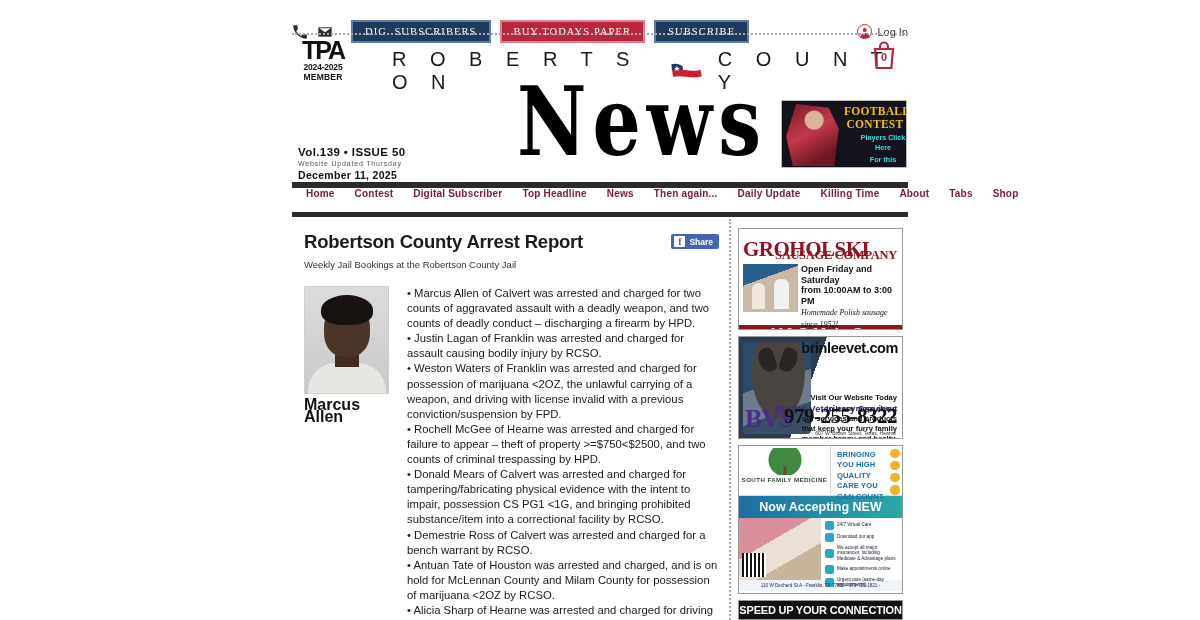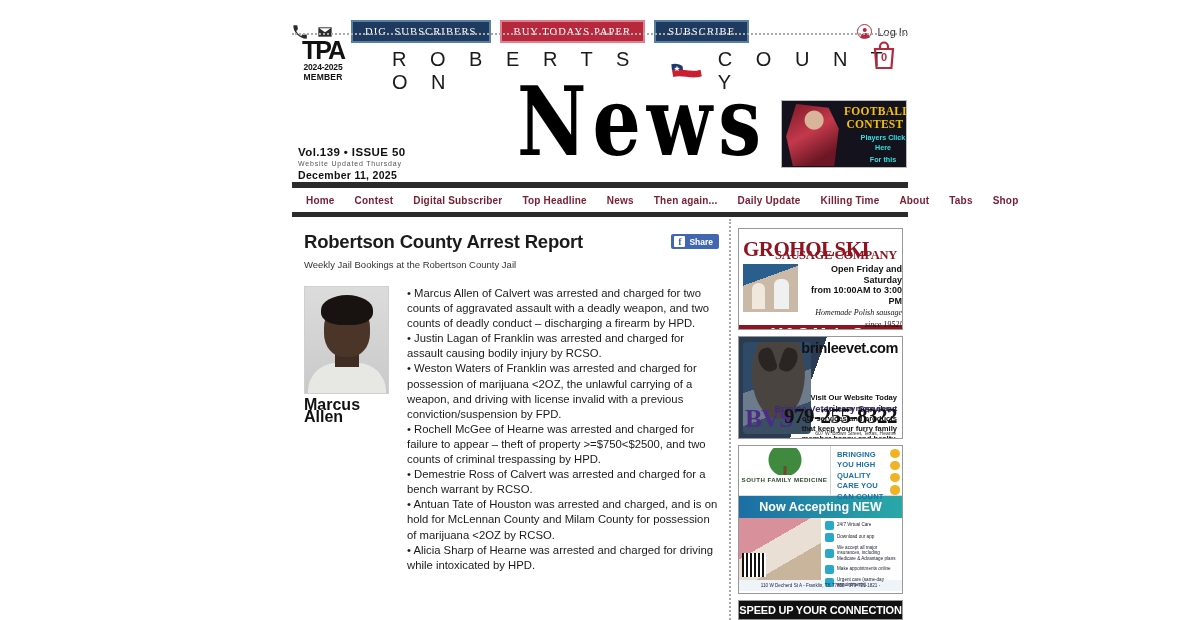--- a/index.html
+++ b/index.html
@@ -100,21 +100,21 @@
       #1a1620;
     clip-path: polygon(20% 0, 78% 6%, 96% 40%, 88% 100%, 14% 100%, 2% 52%);
   }
   .promo-txt { position: absolute; left: 62px; top: 4px; width: 62px; text-align: center; }
   .promo-t1 { font-family:"Liberation Serif",serif; font-weight:bold; font-size:11.5px; color:#f2c200; letter-spacing:0.3px; line-height:13px; }
   .promo-t2 { font-size: 7.2px; font-weight: bold; color: #2fe0e0; line-height: 10px; margin-top: 2px; margin-left: 16px; }
   
   .navwrap { position: absolute; left: 292px; top: 182px; width: 616px; }
   .nav-rule { height: 6px; background: #2b2b2b; }
   .navbar {
-    height: 24px; display: flex; align-items: center; gap: 0; padding: 0 4px;
+    height: 24px; display: flex; gap: 0; padding: 0 4px;
     background: #ffffff;
   }
   .nav-item {
     font-size: 10px; font-weight: bold; color: #7a2035; letter-spacing: 0.2px;
     padding: 0 10px; cursor: pointer; white-space: nowrap;
   }
   .nav-rule2 { height: 5px; background: #2b2b2b; }
   
   .content { position: absolute; left: 292px; top: 219px; width: 616px; height: 401px; display: flex; }
   .article { width: 437px; padding: 12px 10px 0 12px; position: relative; }
@@ -171,21 +171,21 @@
     font-weight: bold; font-size: 21px; color: #8f1420; letter-spacing: -0.5px;
   }
   .ad1-sub {
     position:absolute; left:36px; top:19px; font-family:"Liberation Serif",serif;
     font-weight: bold; font-size: 12.5px; color: #8f1420; letter-spacing: -0.3px;
   }
   .ad1-mid { display:flex; height:50px; }
   .ad1-photo { width: 55px; height: 48px; margin: 1px 3px 0 4px; background: linear-gradient(160deg,#2a5e8c 0 32%, #c9b9a6 32% 100%); position: relative; }
   .ad1-photo::before { content:""; position:absolute; left:9px; bottom:3px; width:13px; height:26px; border-radius:6px 6px 0 0; background:#f0e7dd; }
   .ad1-photo::after { content:""; position:absolute; right:9px; bottom:3px; width:15px; height:30px; border-radius:6px 6px 0 0; background:#eef0f2; }
-  .ad1-txt { flex:1; text-align:right; padding-top:1px; }
+  .ad1-txt { flex:1; text-align:left; padding-top:1px; }
   .ad1-l1 { font-size: 9px; font-weight: bold; color:#111; line-height: 10.5px; }
   .ad1-l2 { font-family:"Liberation Serif",serif; font-style: italic; font-size: 8px; color:#111; line-height: 10px; margin-top:2px; }
   .ad1-bar { height: 19px; background: #8f1420; color: #fff; text-align: center;
     font-size: 16px; font-weight: bold; line-height: 19px; letter-spacing: -0.2px; margin-top: 12px; }
   
   .ad2 { height: 104px; background: linear-gradient(110deg,#2b3c52 0 44%, #ffffff 44%); }
   .ad2-dog {
     position: absolute; left: 4px; top: 5px; width: 68px; height: 92px;
     background: radial-gradient(ellipse at 52% 34%, #4a4440 0 26px, transparent 27px),
                 linear-gradient(160deg, #2f4a66 0 44%, #6c7c8c 44% 72%, #3b4f63 72%);
@@ -341,20 +341,21 @@
             <div class="mug-hair"></div>
           </div>
           <div class="mug-name" style="white-space:pre-line;">Marcus
 Allen</div>
         </div>
         <div class="art-text">
           <p>• Marcus Allen of Calvert was arrested and charged for two counts of aggravated assault with a deadly weapon, and two counts of deadly conduct – discharging a firearm by HPD.</p>
           <p>• Justin Lagan of Franklin was arrested and charged for assault causing bodily injury by RCSO.</p>
           <p>• Weston Waters of Franklin was arrested and charged for possession of marijuana &lt;2OZ, the unlawful carrying of a weapon, and driving with license invalid with a previous conviction/suspension by FPD.</p>
           <p>• Rochell McGee of Hearne was arrested and charged for failure to appear – theft of property &gt;=$750&lt;$2500, and two counts of criminal trespassing by HPD.</p>
+          <p>• Donald Mears of Calvert was arrested and charged for tampering/fabricating physical evidence with the intent to impair, possession CS PG1 &lt;1G, and bringing prohibited substance/item into a correctional facility by RCSO.</p>
           <p>• Demestrie Ross of Calvert was arrested and charged for a bench warrant by RCSO.</p>
           <p>• Antuan Tate of Houston was arrested and charged, and is on hold for McLennan County and Milam County for possession of marijuana &lt;2OZ by RCSO.</p>
           <p>• Alicia Sharp of Hearne was arrested and charged for driving while intoxicated by HPD.</p>
 
         </div>
       </div>
     </div>
 
     <div class="sidebar">
 

